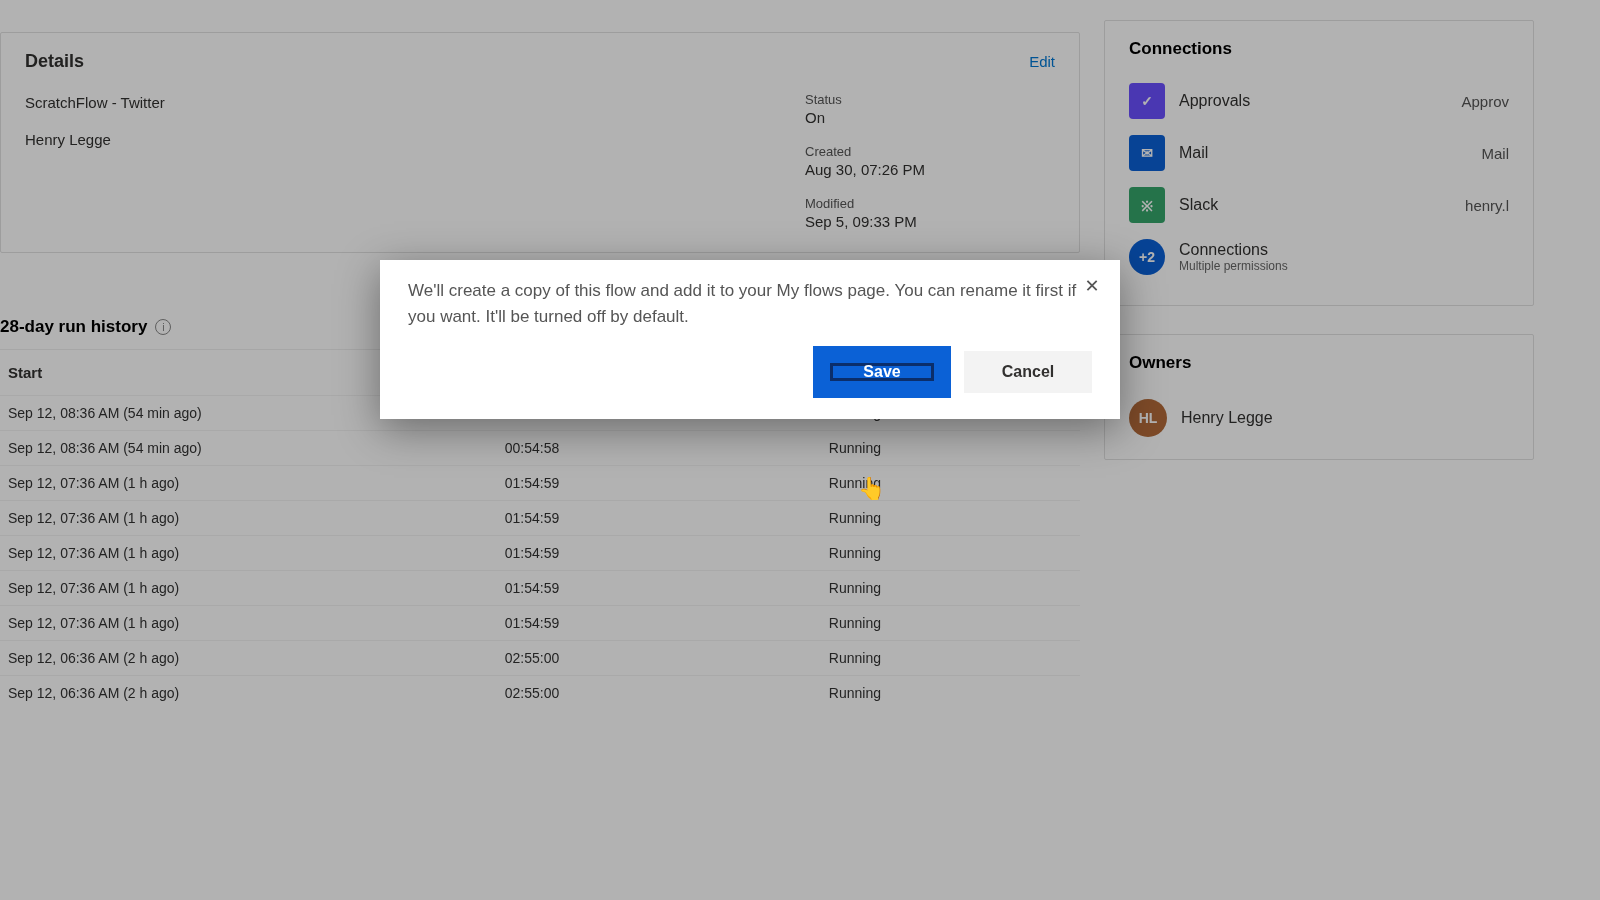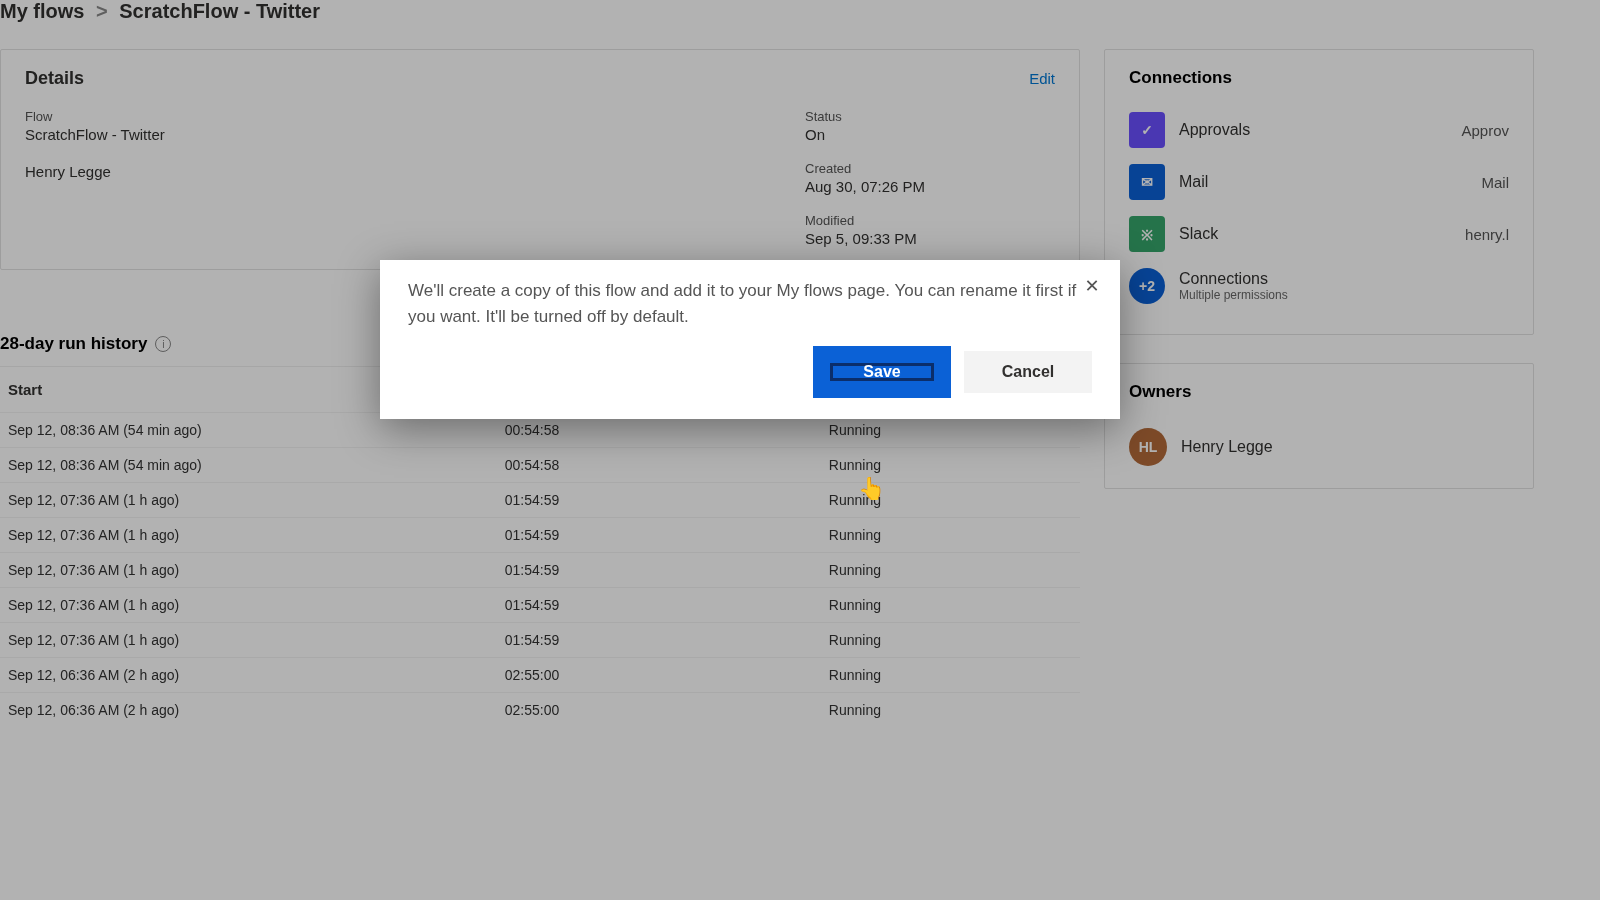--- a/index.html
+++ b/index.html
@@ -13,21 +13,21 @@
   .dim-overlay {
     position: absolute; inset: 0;
     background: rgba(0,0,0,0.30);
     z-index: 50;
   }
 
   .breadcrumb { font-size: 20px; font-weight: 600; color: #323130; padding: 0 0 6px 0; }
 
   
   .cols { display: flex; gap: 24px; padding-top: 20px; }
-  .left-col { flex: 1 1 auto; max-width: 1080px; }
+  .left-col { flex: 1 1 auto; max-width: 1080px; margin-top: 12px; }
   .right-col { width: 430px; flex: none; display:flex; flex-direction:column; gap:28px;}
 
   .card {
     background: #fff; border: 1px solid #e1e1e1; border-radius: 2px;
     padding: 18px 24px 22px 24px;
   }
   .card-hdr { display: flex; justify-content: space-between; align-items: center; margin-bottom: 20px; }
   .card-title { font-size: 18px; font-weight: 600; color: #323130; }
   .edit-link { color: #0078d4; font-size: 15px; cursor: pointer; }
 
@@ -118,38 +118,32 @@
     position:absolute; left:837px; top:502px; z-index:200;
     font-size:22px; color:#000;
     pointer-events:none;
     transform:translate(-12px,-40px);
   }
 </style>
 </head>
 <body>
 
 <div class="page">
-  <div class="breadcrumb">
-    <span>My flows</span>
-    <span style="padding:0 6px;color:#888;">&gt;</span>
-    <span>ScratchFlow - Twitter</span>
-  </div>
 
   <div class="cols">
     <div class="left-col">
 
       <div class="card">
         <div class="card-hdr">
           <div class="card-title">Details</div>
           <div class="edit-link">Edit</div>
         </div>
         <div class="detail-grid">
           <div class="detail-col" style="min-width:420px;">
             <div>
-              <div class="detail-label">Flow</div>
               <div class="detail-value">ScratchFlow - Twitter</div>
             </div>
             <div>
               <div class="detail-value">Henry Legge</div>
             </div>
           </div>
           <div class="detail-col" style="margin-left:240px;">
             <div>
               <div class="detail-label">Status</div>
               <div class="detail-value">On</div>

